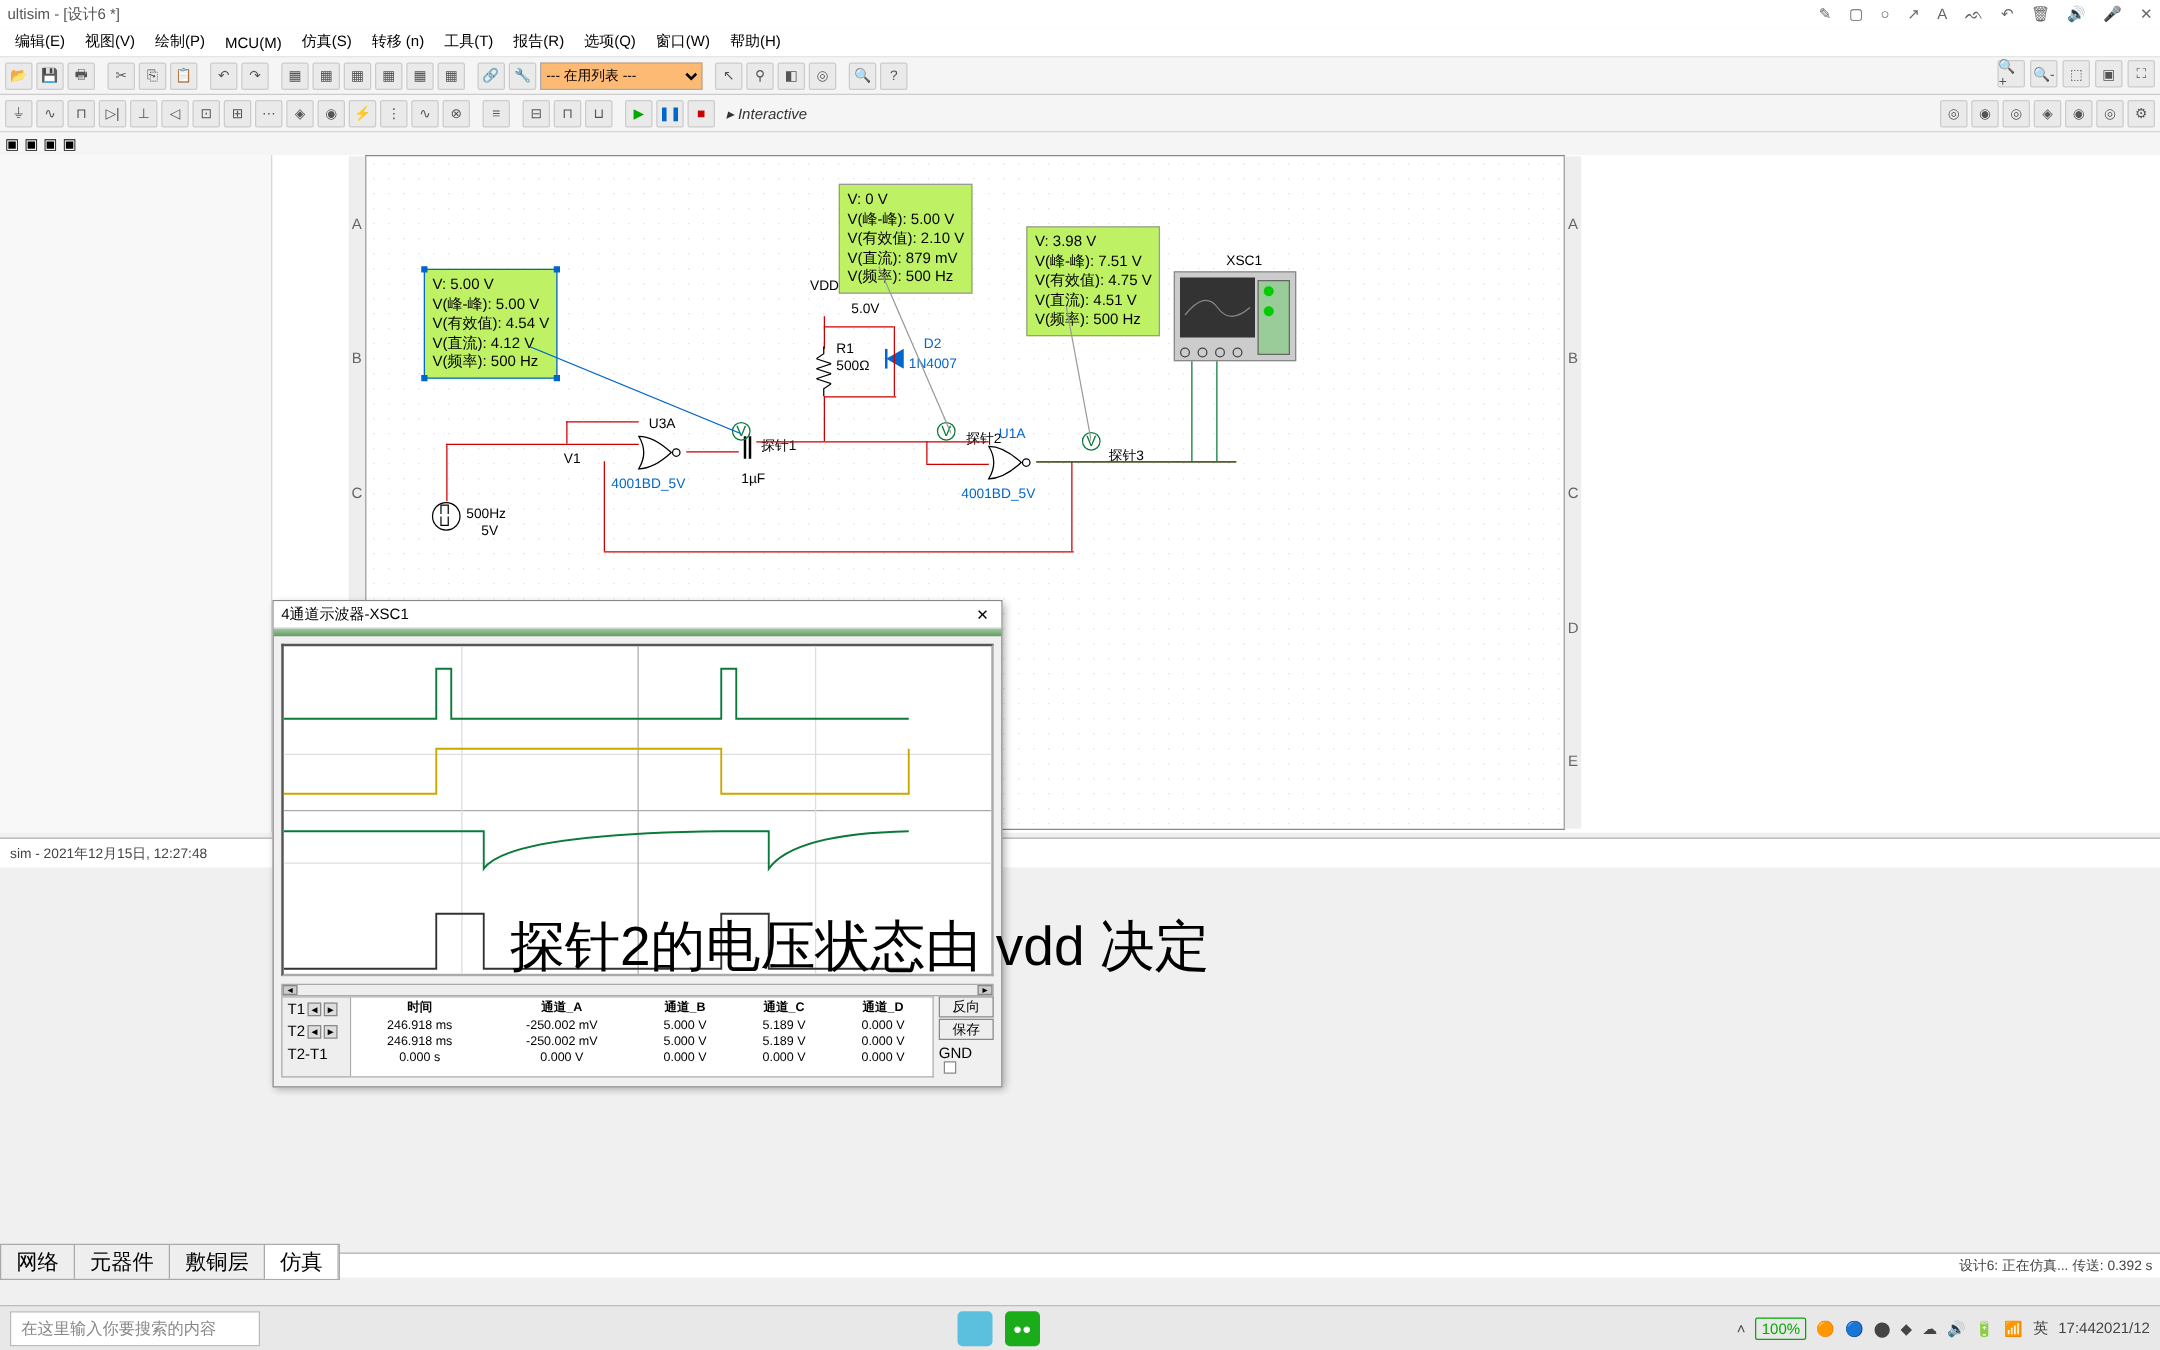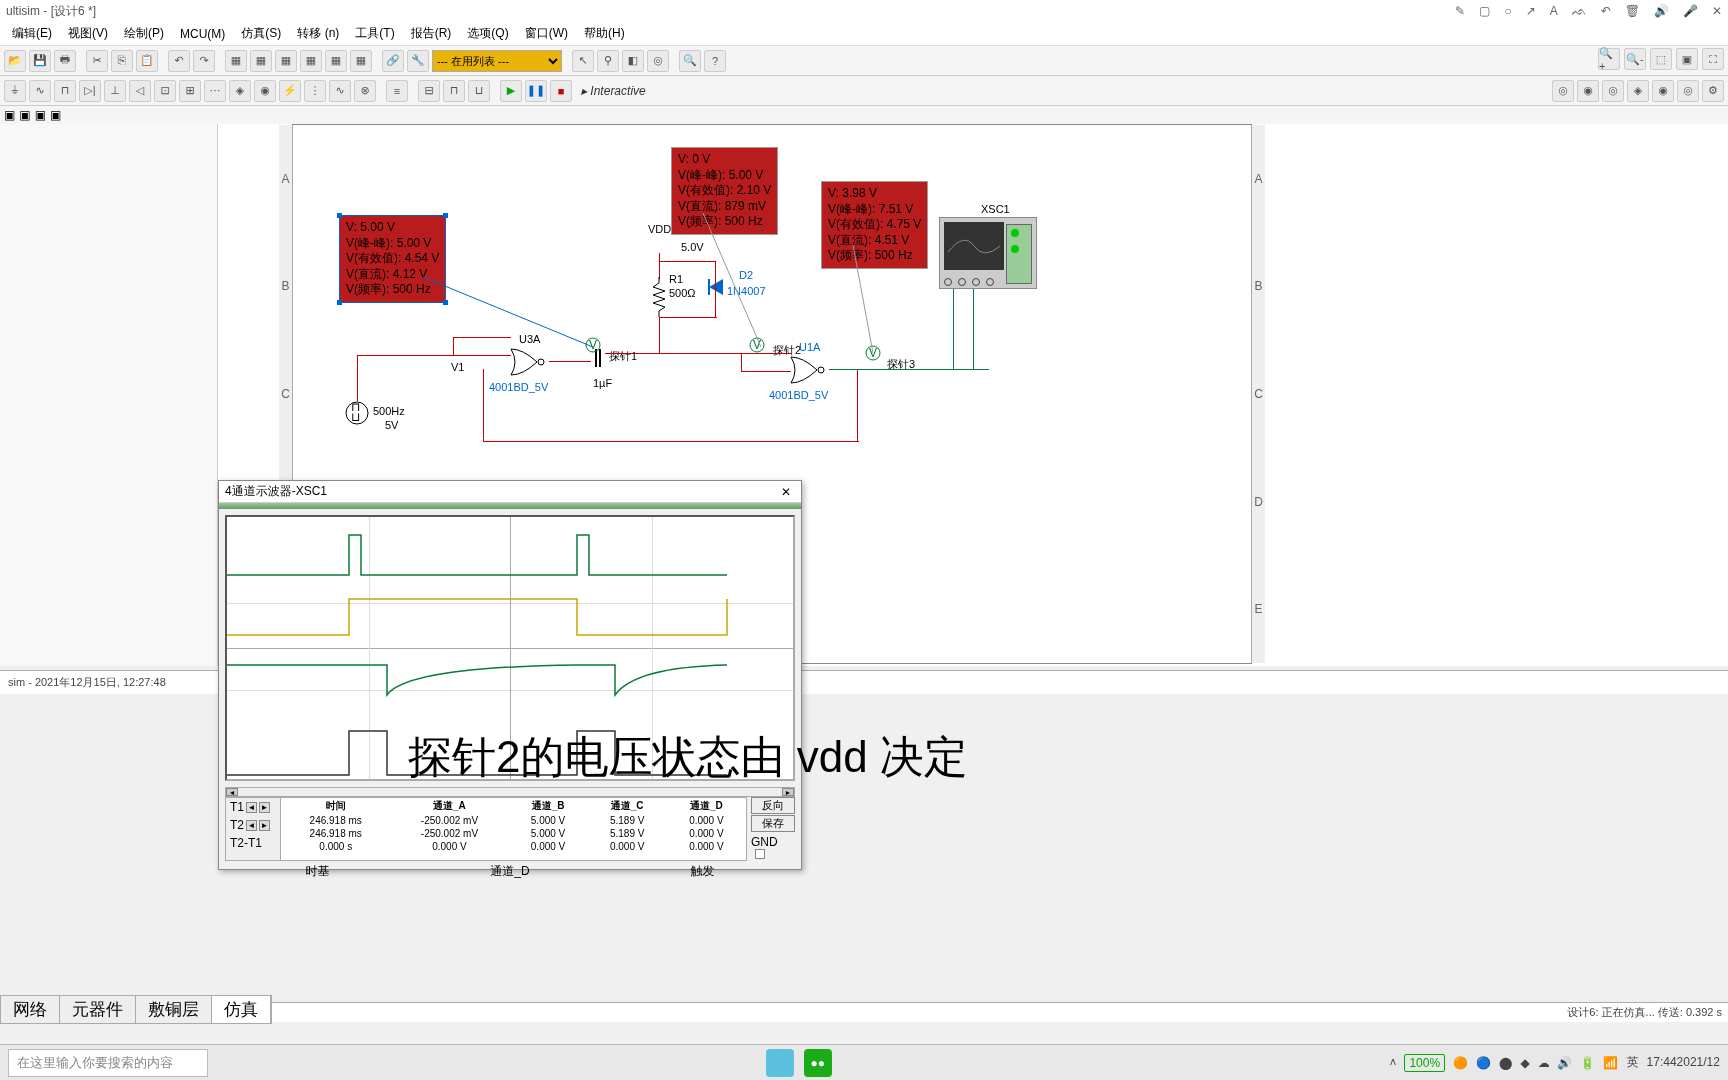--- a/index.html
+++ b/index.html
@@ -5,36 +5,36 @@
 *{box-sizing:border-box;margin:0;padding:0;font-family:"Microsoft YaHei",sans-serif;font-size:12px}
 body{background:#f0f0f0;width:1728px;height:1080px;overflow:hidden;position:relative}
 .titlebar{height:22px;background:#fff;display:flex;align-items:center;padding:0 6px;color:#555;justify-content:space-between}
 .titlebar-icons{display:flex;gap:14px;align-items:center}
 .titlebar-icons span{color:#666;cursor:default}
 .menubar{height:24px;background:#fff;display:flex;align-items:center;padding:0 4px;border-bottom:1px solid #ddd}
 .menubar span{padding:2px 8px;cursor:default}
 .toolbar{height:30px;background:#f5f5f5;display:flex;align-items:center;padding:2px 4px;gap:3px;border-bottom:1px solid #ccc}
 .toolbar .btn{width:22px;height:22px;display:inline-flex;align-items:center;justify-content:center;background:#eaeaea;border:1px solid #ccc;border-radius:2px;color:#555;font-size:11px}
 .toolbar .sep{width:4px}
-.toolbar select{height:22px;font-size:11px;min-width:130px;background:#eab308;border:1px solid #aaa}
+.toolbar select{height:22px;font-size:11px;min-width:130px;background:#fdba74;border:1px solid #aaa}
 .toolbar2{height:30px;background:#f5f5f5;display:flex;align-items:center;padding:2px 4px;gap:3px;border-bottom:1px solid #ccc}
 .toolbar2 .run{color:#0a0}
 .toolbar2 .pause{color:#06c}
 .toolbar2 .stop{color:#c00}
 .interactive{font-style:italic;color:#333;padding:0 6px}
 .right-tools{position:absolute;right:4px;top:48px;display:flex;gap:4px}
 .mini-toolbar{height:24px;background:#f5f5f5;border-bottom:1px solid #ccc;display:flex;gap:4px;padding:2px 4px}
 .workspace{position:absolute;top:124px;left:0;right:0;height:542px;background:#fff;display:flex}
 .left-panel{width:218px;background:#f8f8f8;border-right:1px solid #ccc}
 .canvas{flex:1;position:relative;background:#fff;overflow:hidden}
 .canvas-inner{position:absolute;left:74px;top:0;width:960px;height:540px;background:#fff;border:1px solid #888}
 .dotgrid{position:absolute;inset:0;background-image:radial-gradient(#ccc 0.5px,transparent 0.5px);background-size:12px 12px}
 .ruler-left{position:absolute;left:-14px;top:0;bottom:0;width:14px;background:#eee;border-right:1px solid #aaa;font-size:10px;display:flex;flex-direction:column;justify-content:space-around;text-align:center;color:#666}
 .ruler-right{position:absolute;right:-14px;top:0;bottom:0;width:14px;background:#eee;border-left:1px solid #aaa;font-size:10px;display:flex;flex-direction:column;justify-content:space-around;text-align:center;color:#666}
-.probe-box{position:absolute;background:#b91c1c;border:1px solid #999;padding:4px 6px;font-size:10px;line-height:1.3;white-space:nowrap}
+.probe-box{position:absolute;background:#bef264;border:1px solid #999;padding:4px 6px;font-size:10px;line-height:1.3;white-space:nowrap}
 .probe-box.sel{border:1px solid #0066CC}
 .sel-dot{position:absolute;width:5px;height:5px;background:#0066CC}
 .wire{position:absolute;background:#c00}
 .wire-g{position:absolute;background:#0a7a3a}
 .oscope{position:absolute;width:98px;height:72px;background:#ccc;border:1px solid #888}
 .oscope-screen{position:absolute;left:4px;top:4px;width:60px;height:48px;background:#333}
 .oscope-led{position:absolute;width:8px;height:8px;border-radius:50%;background:#0c0}
 .osc-window{position:absolute;left:218px;top:480px;width:584px;height:390px;background:#f0f0f0;border:1px solid #888;box-shadow:2px 2px 6px rgba(0,0,0,0.3);z-index:10}
 .osc-title{height:22px;background:#fff;display:flex;align-items:center;justify-content:space-between;padding:0 6px;border-bottom:1px solid #ccc}
 .osc-close{cursor:pointer;padding:0 4px}
@@ -435,25 +435,20 @@
             </tr>
       </tbody>
         </table>
     </div>
     <div class="osc-side-btns">
       <button>反向</button>
       <button>保存</button>
       <div class="gnd-box"><span>GND</span> <span style="display:inline-block;width:10px;height:10px;border:1px solid #888;background:#fff"></span></div>
     </div>
   </div>
-  <div class="osc-bottom">
-    <span>时基</span>
-    <span>通道_D</span>
-    <span>触发</span>
-  </div>
 </div>
 
 <div class="caption" style="left:408px;top:728px">探针2的电压状态由 vdd 决定</div>
 
 <div class="coord-bar" style="bottom:58px">
   <span>Des(探针1); 位置(C2)</span>
 </div>
 <div class="tabs-bottom" style="bottom:58px;top:auto;left:0;position:absolute;bottom:78px">
 </div>
 <div class="tabs-bottom" style="left:0;bottom:56px">

